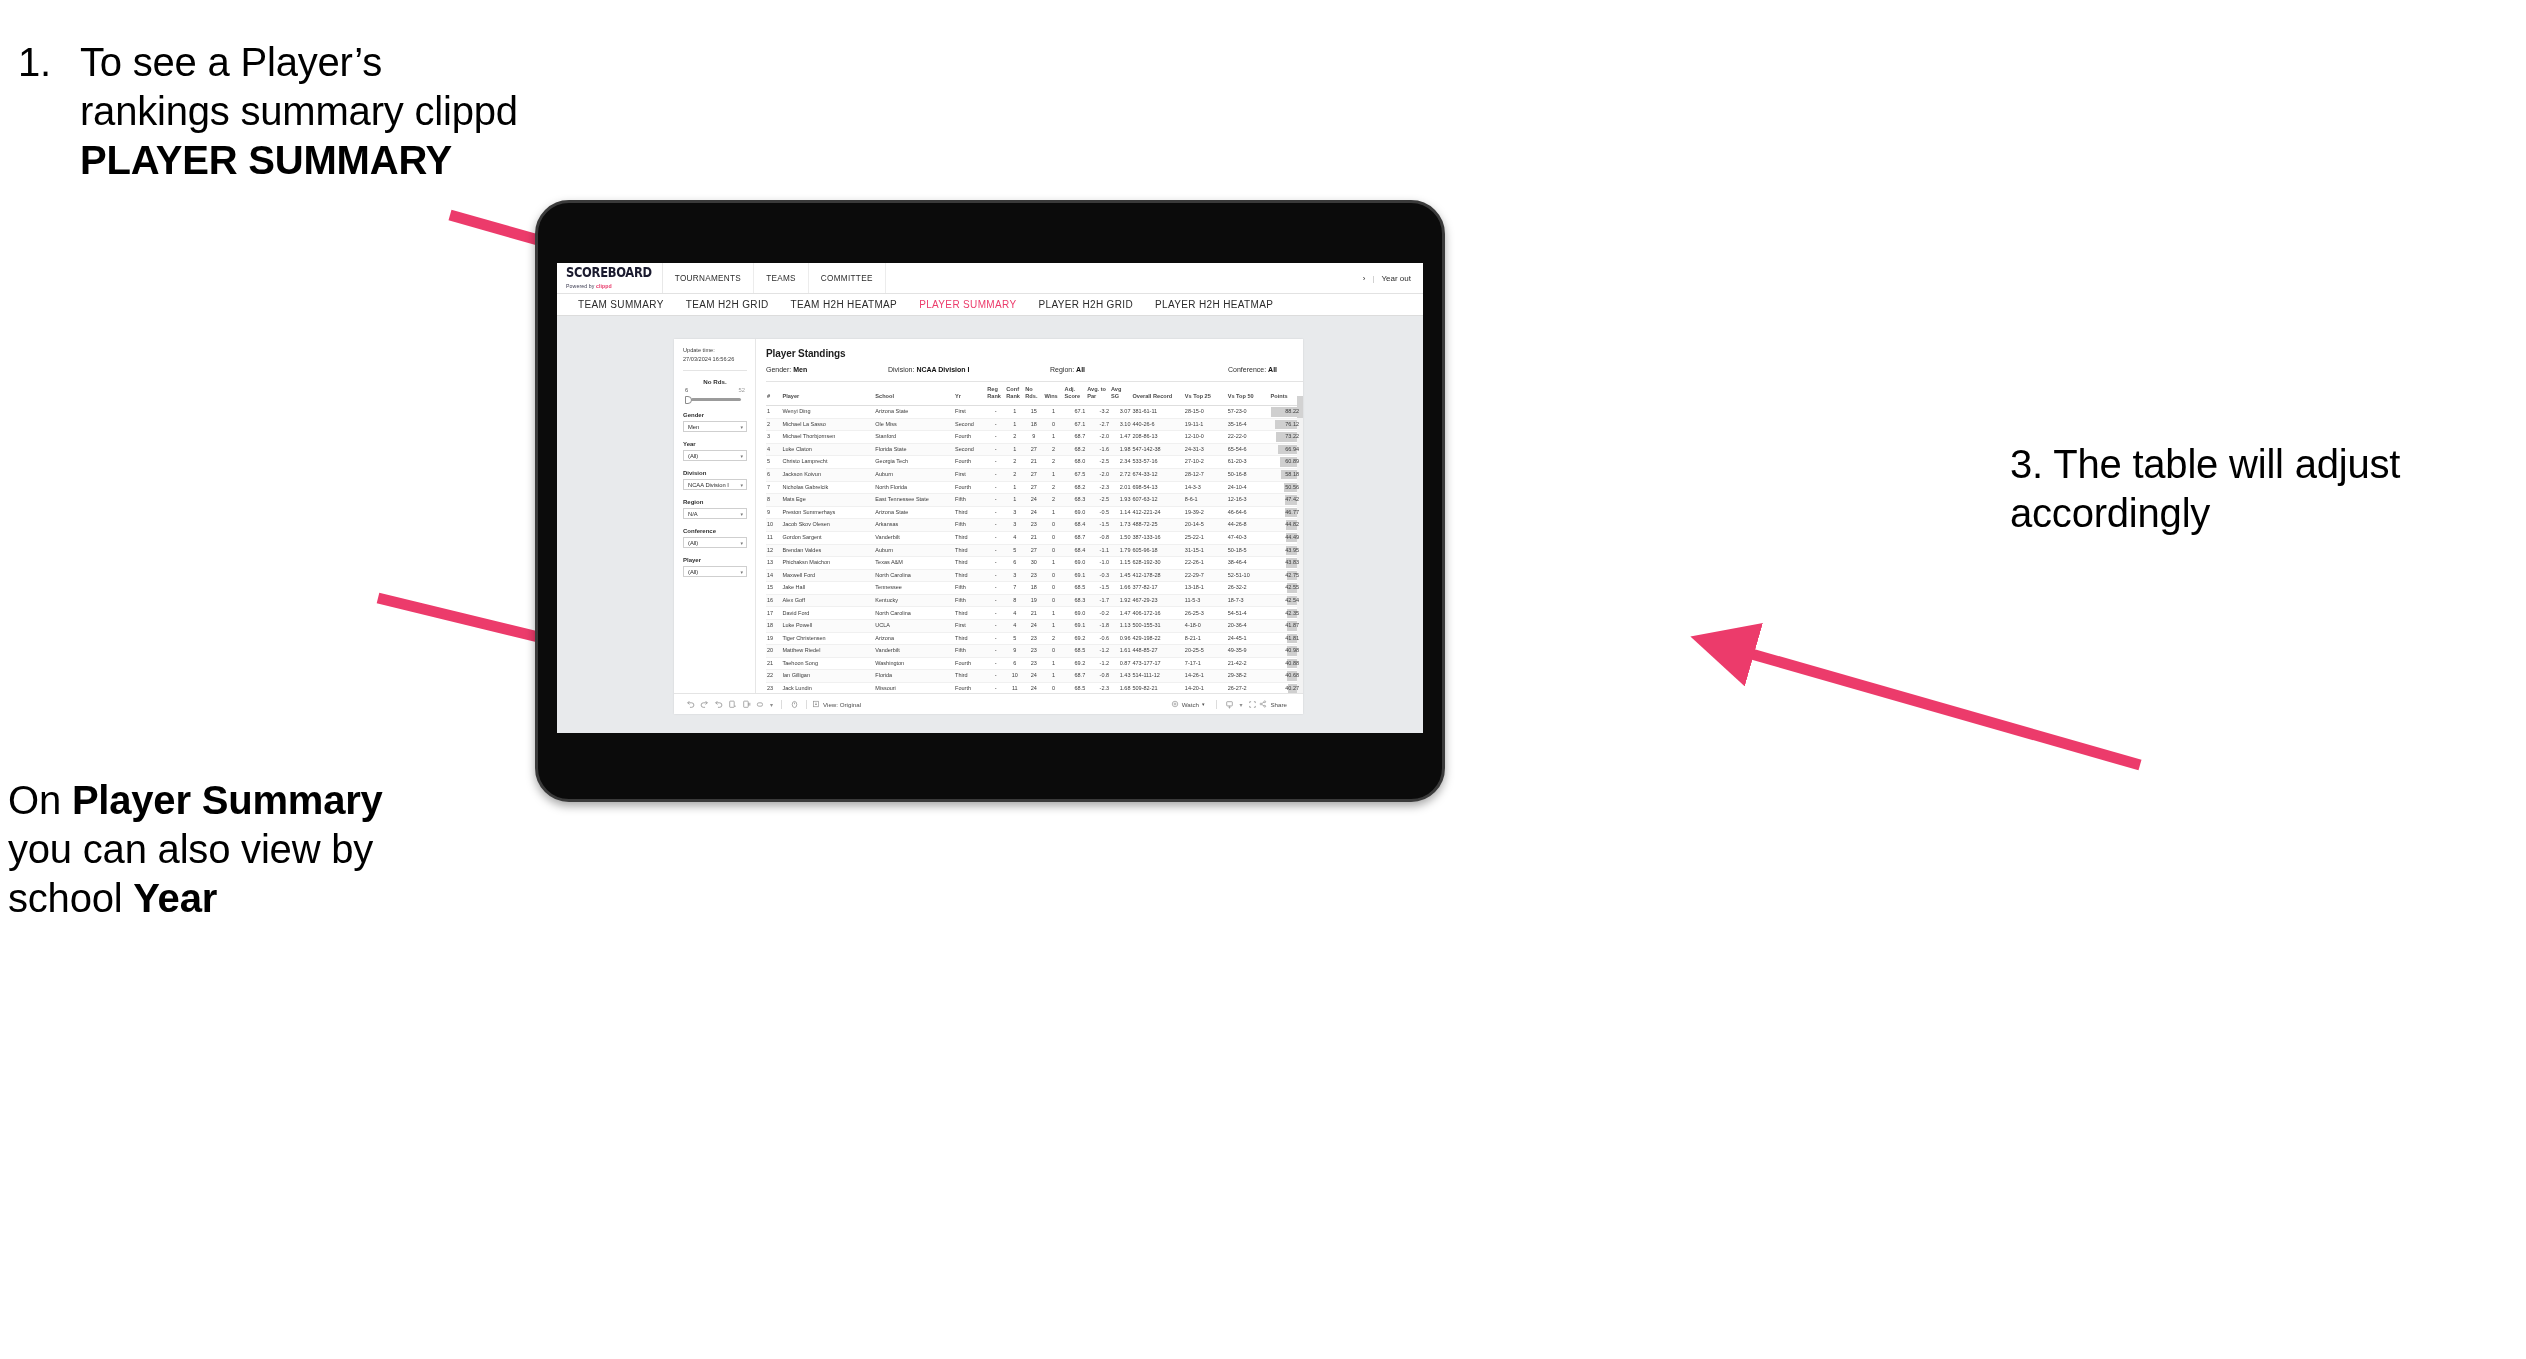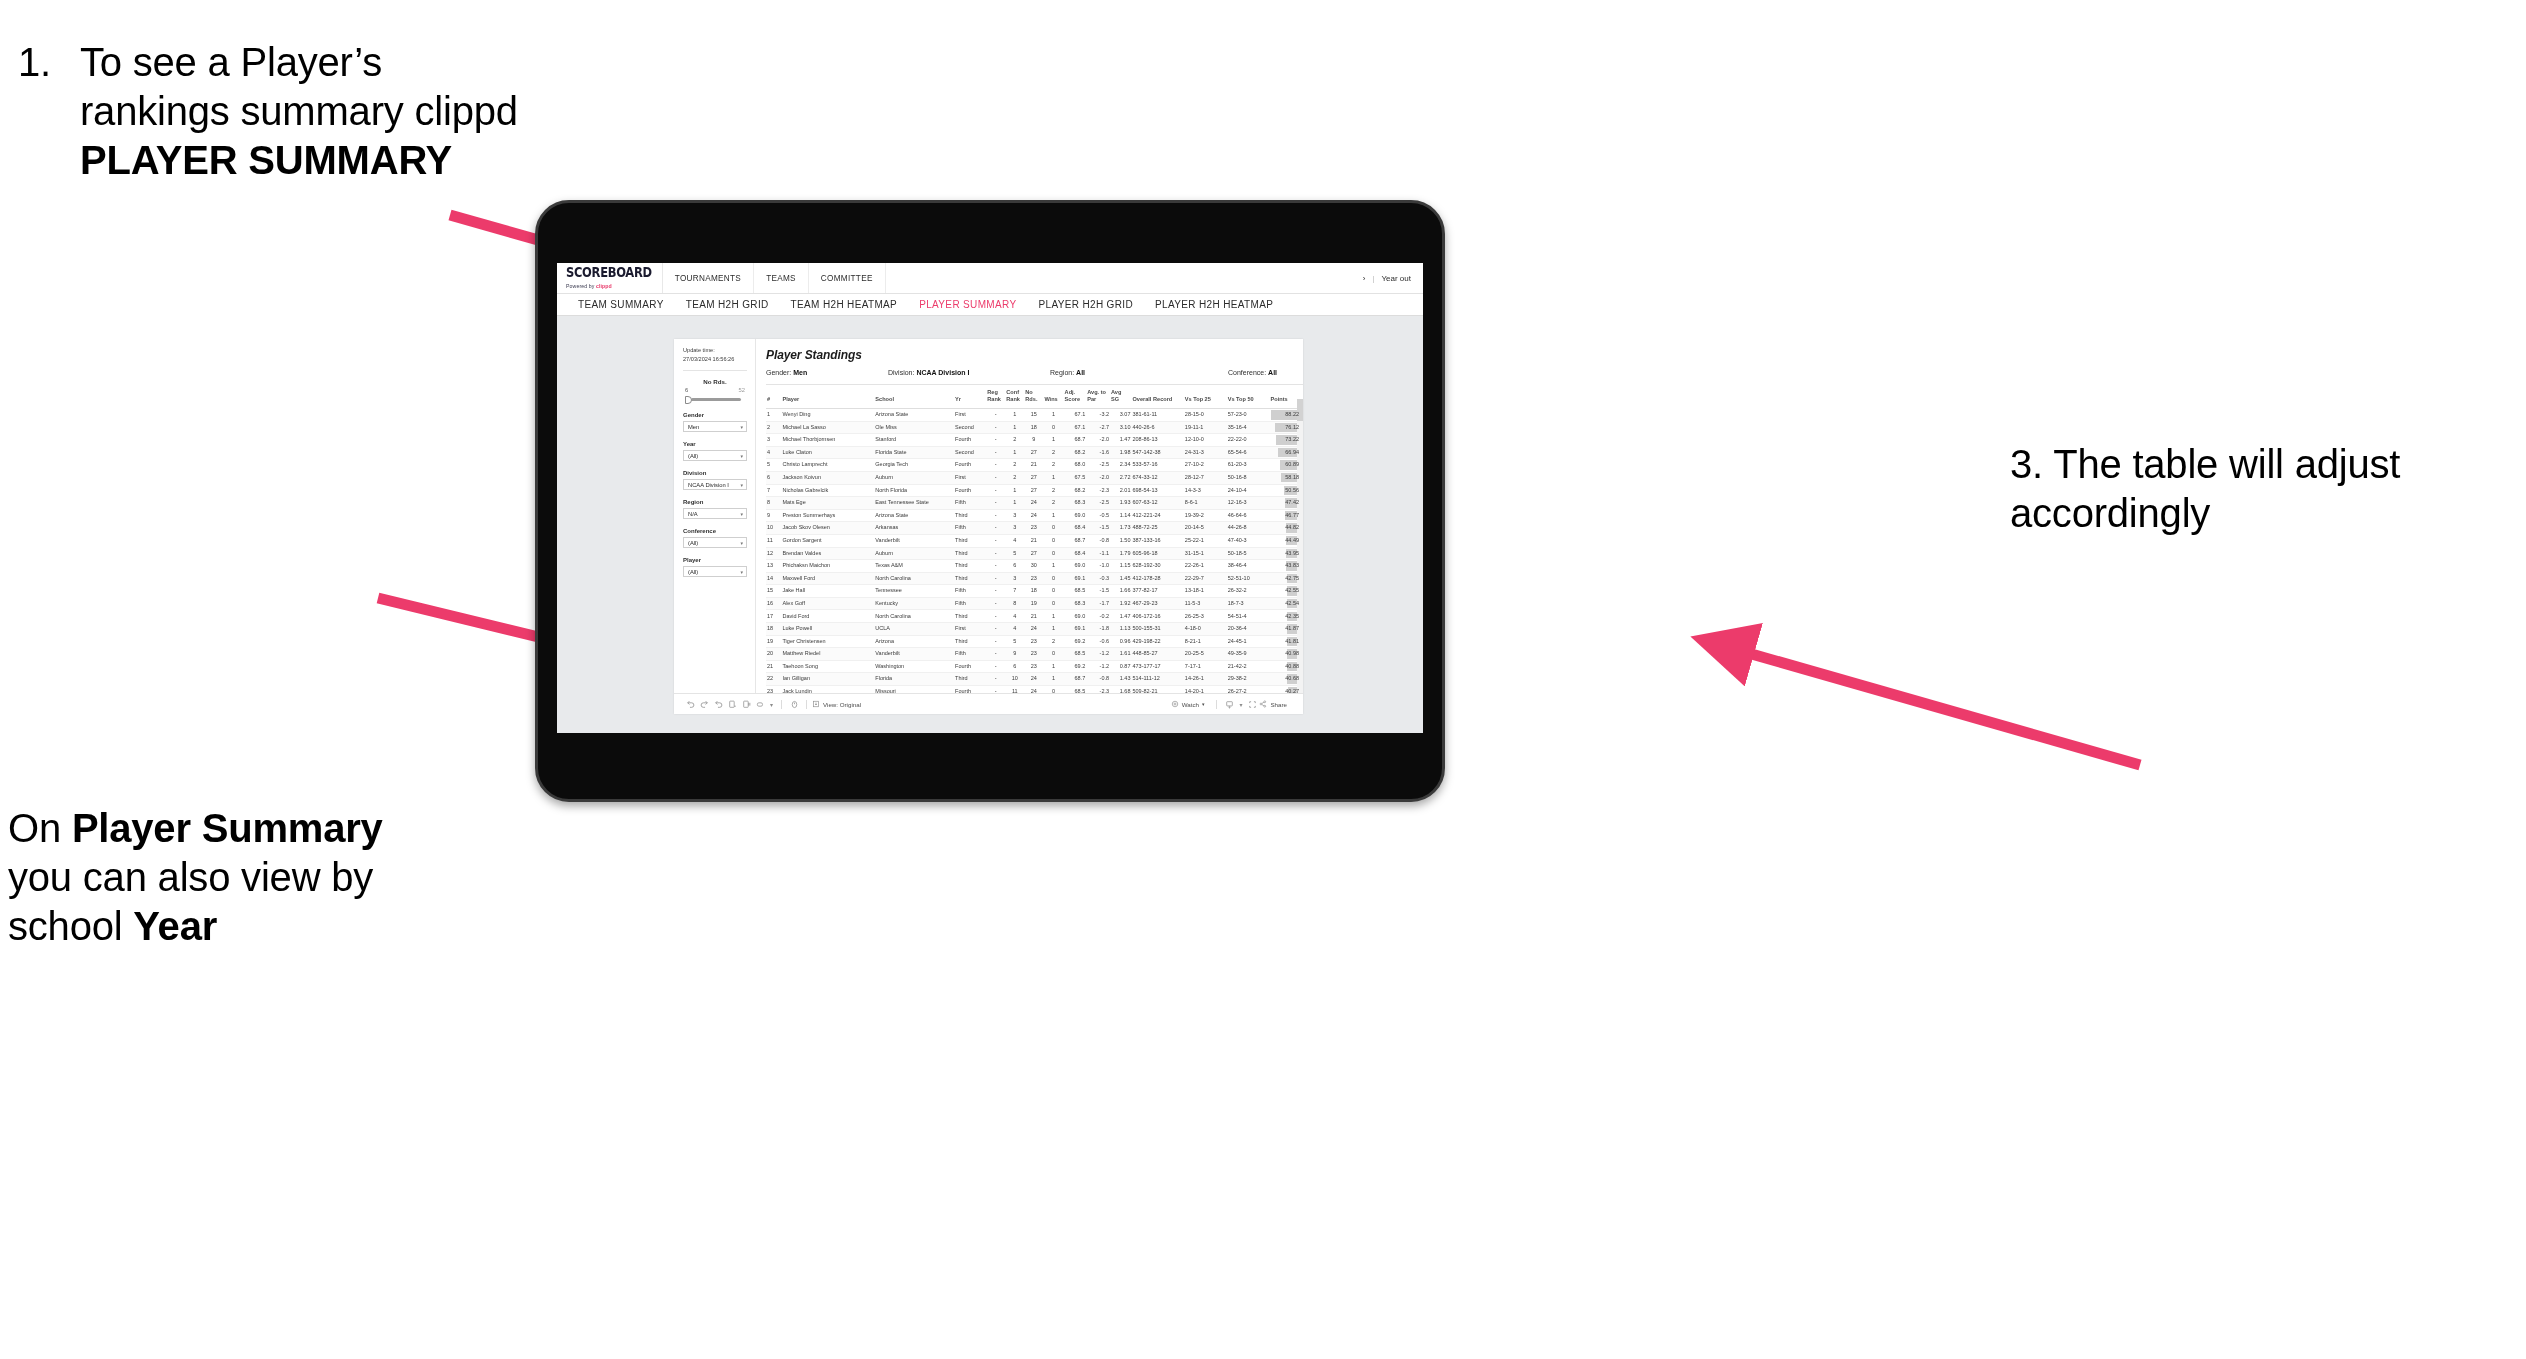--- a/index.html
+++ b/index.html
@@ -18,21 +18,21 @@
     font-size: 40px;
     line-height: 1.22;
     font-family: "Liberation Sans", sans-serif;
     letter-spacing: -0.2px;
   }
   .annot b { font-weight: bold; }
   .annot-1 { left: 18px; top: 38px; width: 520px; }
   .annot-1 .num { position: absolute; left: 0; top: 0; }
   .annot-1 .body { margin-left: 62px; display: block; }
   .annot-2 { left: 8px; top: 508px; width: 420px; }
-  .annot-3 { left: 8px; top: 804px; width: 420px; }
+  .annot-3 { left: 8px; top: 776px; width: 420px; }
   .annot-4 { left: 2010px; top: 440px; width: 520px; }
 
   
   .arrow { position: absolute; pointer-events: none; }
 
   
   #tablet {
     position: absolute;
     left: 535px; top: 200px;
     width: 910px; height: 602px;
@@ -134,21 +134,21 @@
     border-radius:2px; margin: 3px 6px 0 8px;
   }
   .slider-knob {
     position:absolute; left:-6px; top:-2.5px;
     width:7px; height:8px; background:#fff;
     border:1px solid #8a8a8a; border-radius: 0 4px 4px 0;
   }
 
   
   .sheet-main { flex:1; min-width:0; display:flex; flex-direction:column; padding-left: 10px;}
-  .sheet-title { font-size:12px; font-weight:bold; color:#1c1c1c; padding: 9px 9px 7px 0; letter-spacing:-0.1px;font-style:italic;}
+  .sheet-title { font-size:10px; font-weight:bold; color:#1c1c1c; padding: 9px 9px 7px 0; letter-spacing:-0.1px;}
   .filter-summary {
     display:flex; font-size:7px; color:#2e2e2e;
     padding-bottom: 8px; border-bottom:1px solid #e3e3e3;
   }
   .fs-item { white-space:nowrap; }
   .fs-item b { font-weight:bold; color:#111; }
   .fs-1 { width: 122px; } .fs-2 { width: 162px; } .fs-3 { width: 178px; }
 
   
   .tbl-scroll { flex:1; overflow:hidden; position:relative; }

